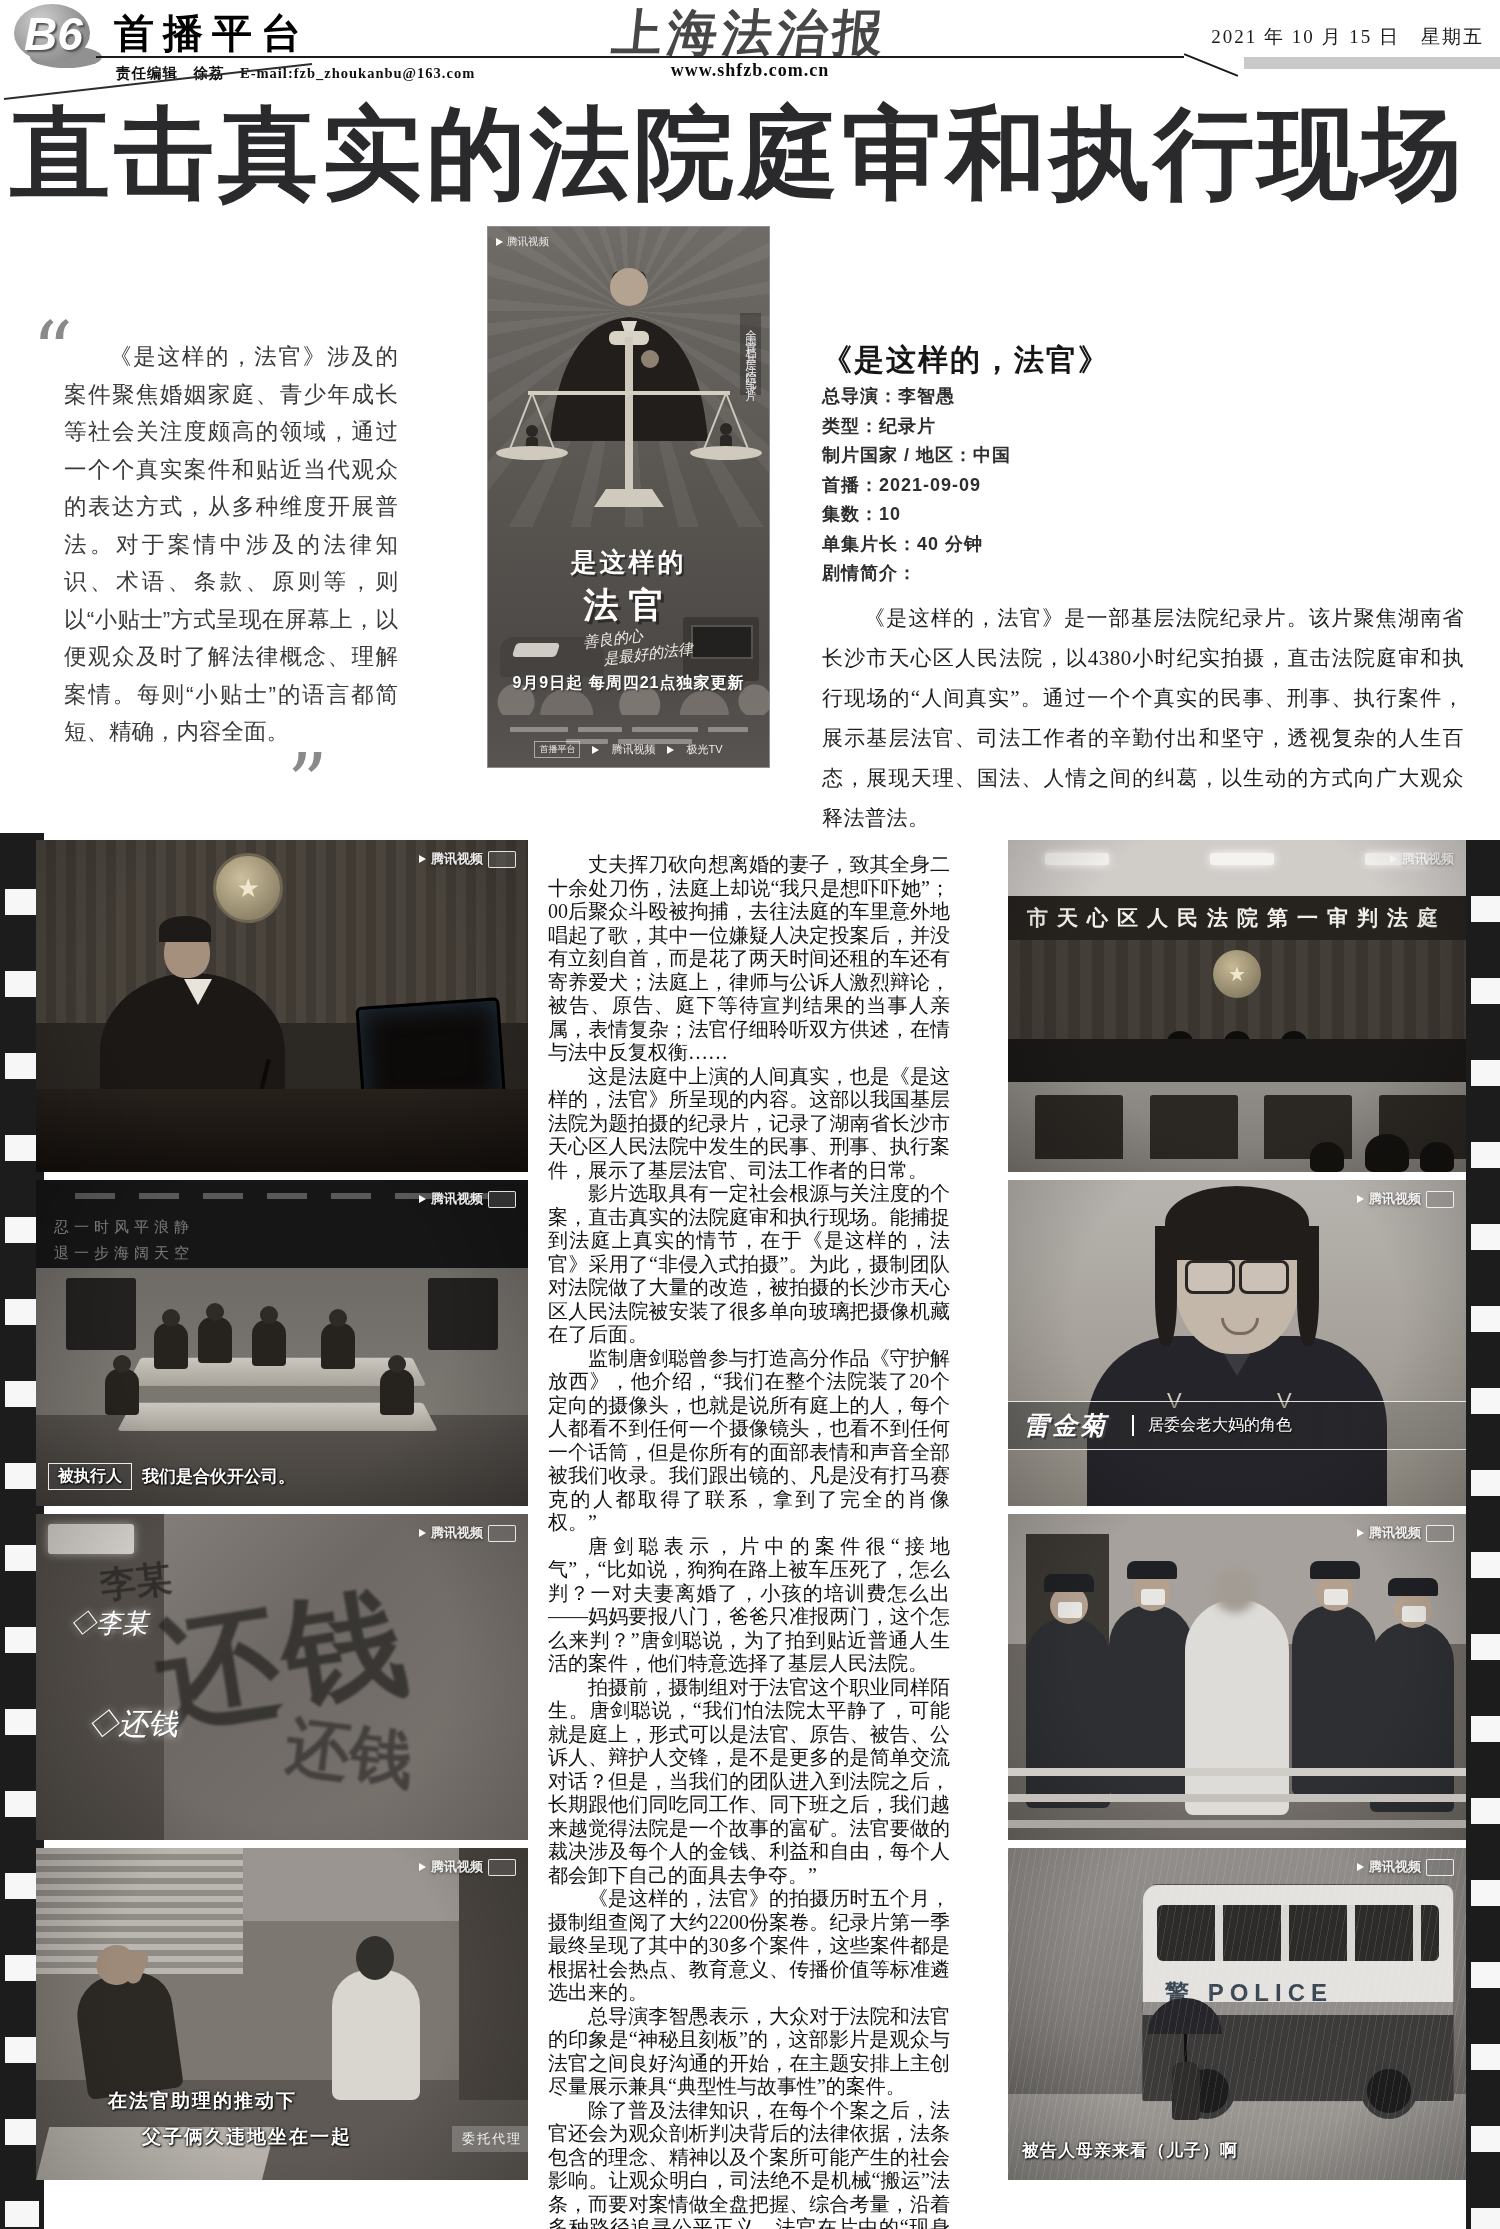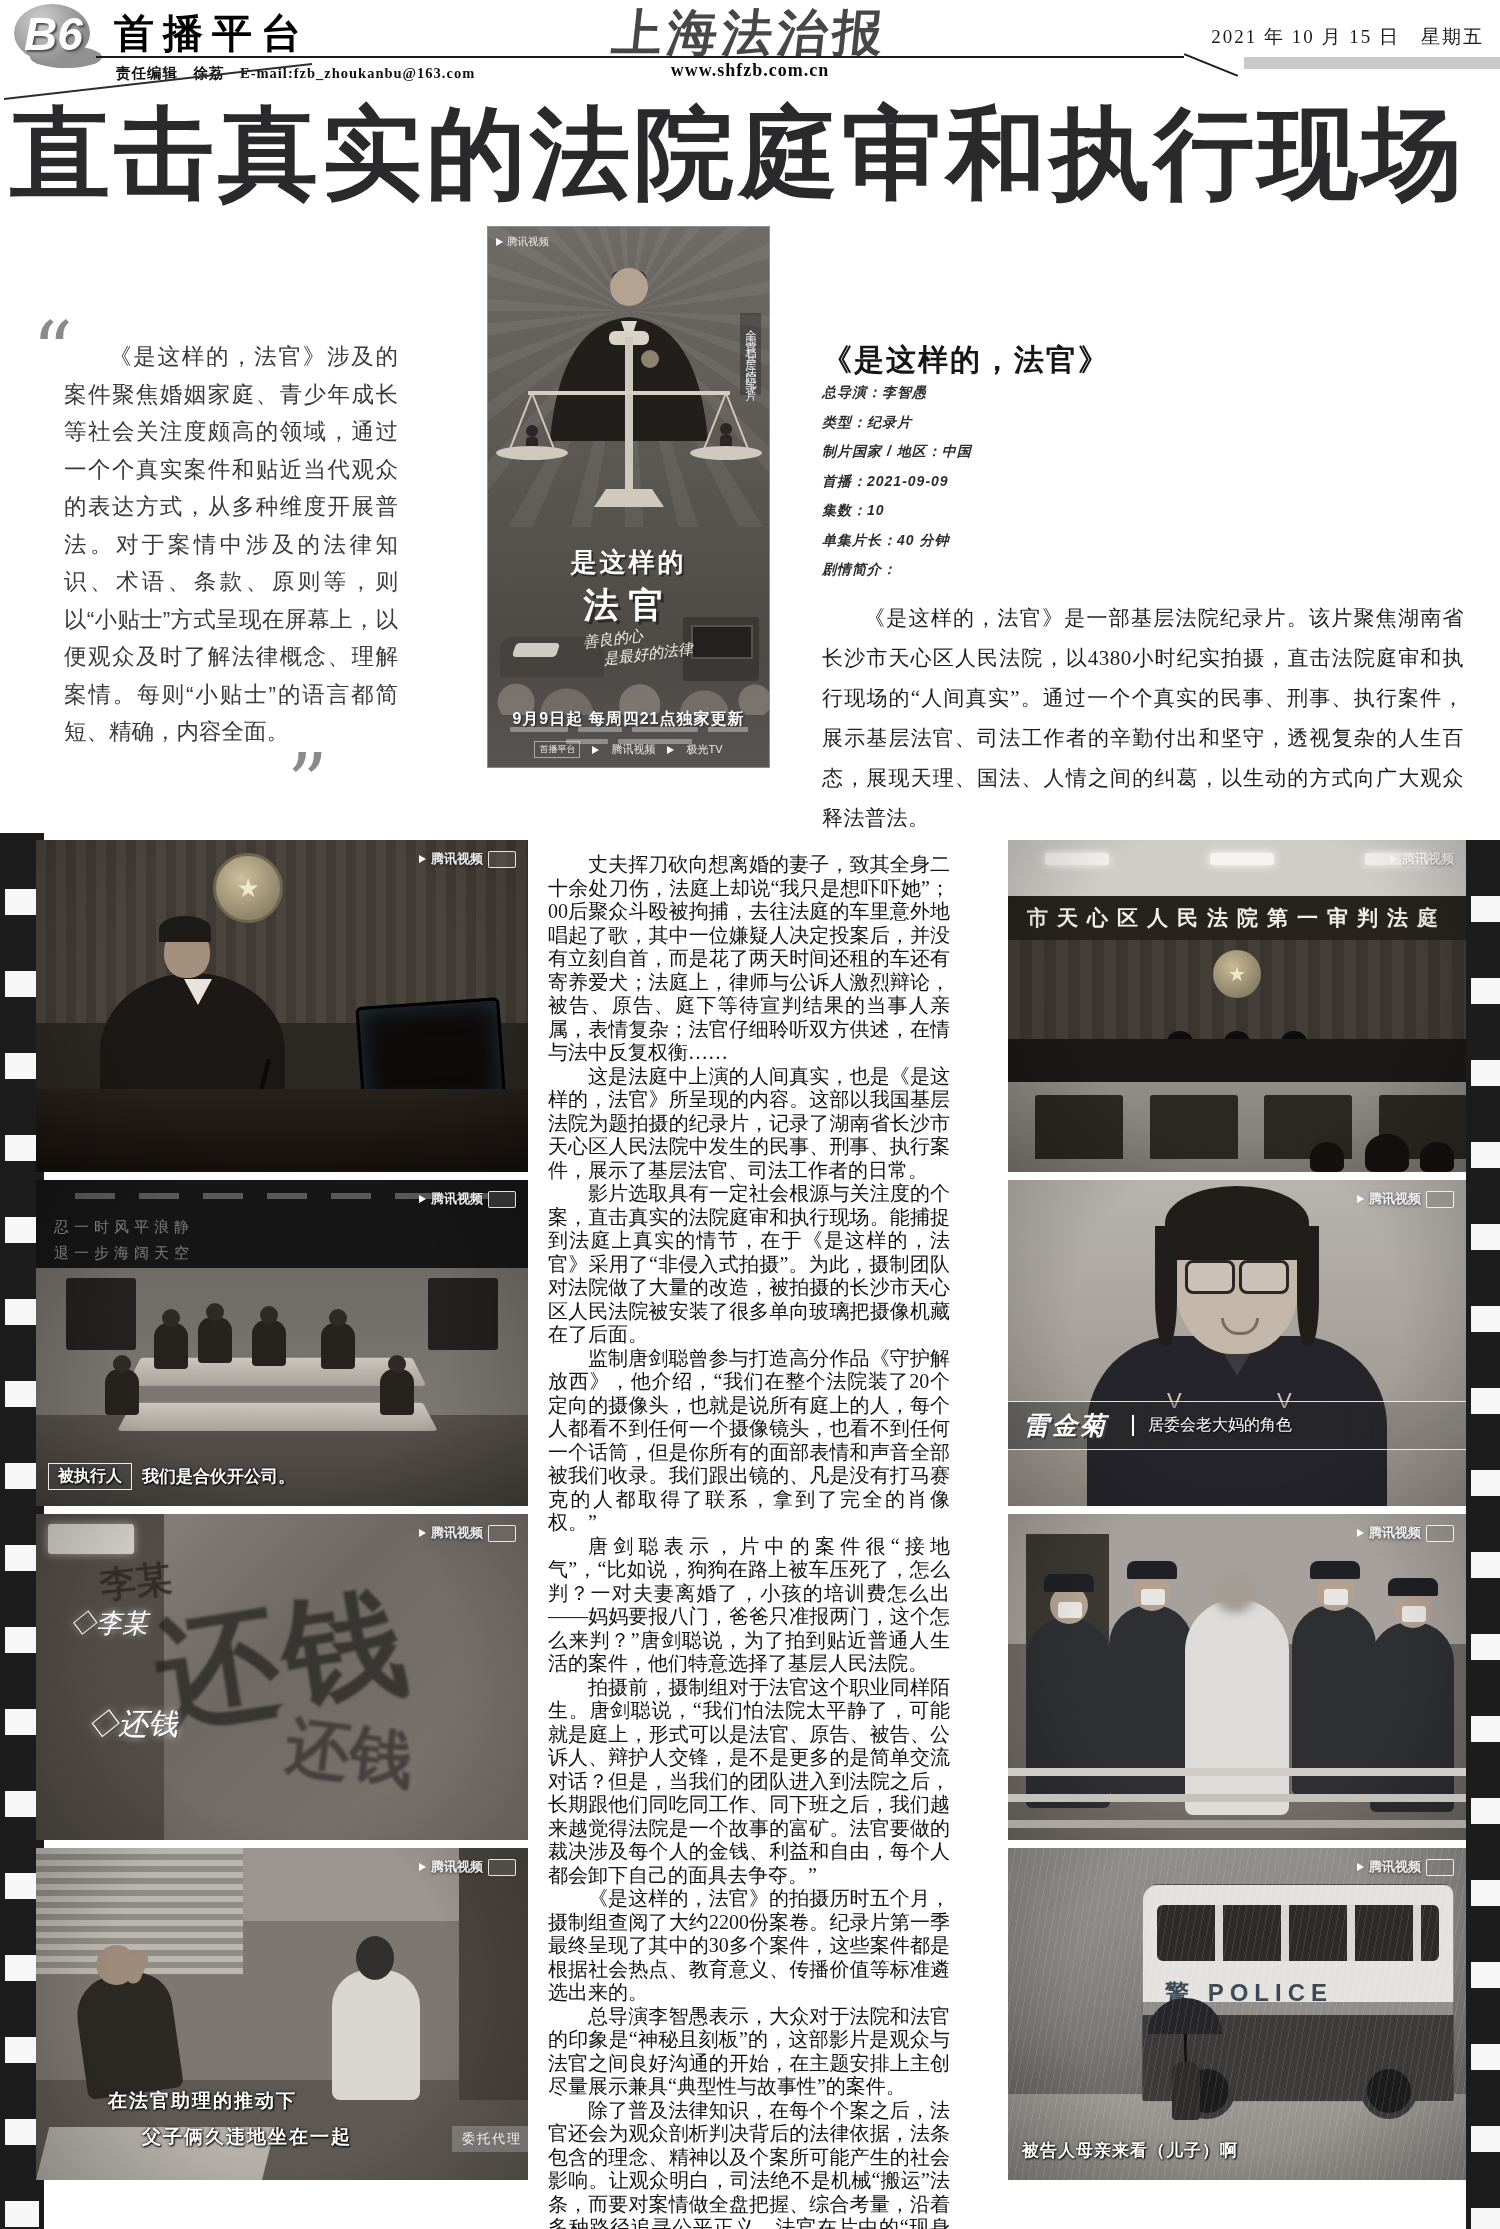--- a/index.html
+++ b/index.html
@@ -56,33 +56,33 @@
       radial-gradient(circle at 54% 84%,#a59f97 0 20px,transparent 21px),
       radial-gradient(circle at 77% 100%,#958f88 0 24px,transparent 25px),
       radial-gradient(circle at 95% 78%,#a09a92 0 16px,transparent 17px);}
   .poster-title{position:absolute;left:0;right:0;top:318px;text-align:center;}
   .poster-title-1{font-size:26px;font-weight:900;color:#fff;text-shadow:2px 2px 0 #2e2b28;letter-spacing:3px;}
   .poster-title-2{font-size:35px;font-weight:900;color:#fff;text-shadow:3px 3px 0 #2e2b28;letter-spacing:10px;margin-top:2px;}
   .poster-slogan{position:absolute;left:96px;top:400px;transform:rotate(-7deg);font-family:"DejaVu Serif",serif;
                  font-style:italic;font-size:15px;color:#efece5;line-height:19px;}
   .poster-slogan .l2{padding-left:18px;}
   .poster-sched{position:absolute;left:0;right:0;top:446px;text-align:center;font-size:16px;font-weight:800;
-                color:#fff;letter-spacing:1px;text-shadow:1px 1px 2px #222;margin-top:36px;}
+                color:#fff;letter-spacing:1px;text-shadow:1px 1px 2px #222;}
   .poster-platforms{position:absolute;left:0;right:0;top:474px;display:flex;justify-content:center;gap:12px;
                     font-size:11px;color:#e9e9e9;align-items:center;margin-top:40px;}
   .pf-label{border:1px solid rgba(255,255,255,.5);padding:1px 4px;font-size:9px;}
   .poster-fineprint{position:absolute;left:0;right:0;top:500px;display:flex;flex-direction:column;align-items:center;gap:7px;}
   .fp-row{display:flex;gap:10px;}
   .fp-bar{height:5px;background:rgba(255,255,255,.35);border-radius:1px;}
   .play{width:0;height:0;border-left:7px solid #fff;border-top:4px solid transparent;border-bottom:4px solid transparent;display:inline-block;}
 
   
   .info-title{left:822px;top:340px;font-size:30px;font-weight:900;color:#161616;letter-spacing:2px;}
   .info-meta{left:822px;top:384px;width:655px;}
-  .info-meta .mrow{height:29.5px;font-size:14px;font-weight:700;color:#2d2d2d;letter-spacing:1px;font-style:italic;}
+  .info-meta .mrow{height:29.5px;font-size:18px;font-weight:700;color:#2d2d2d;letter-spacing:1px;}
   .info-syn{left:822px;top:598px;width:642px;font-family:"Liberation Serif",serif;font-size:21px;line-height:40px;
             color:#1f1f1f;text-indent:2em;text-align:justify;letter-spacing:.5px;}
 
   
   .article{left:548px;top:853px;width:402px;height:1396px;overflow:hidden;font-family:"Liberation Serif",serif;
            font-size:20px;line-height:23.5px;color:#141414;text-align:justify;}
   .article p{margin:0;text-indent:2em;}
 
   
   .strip{background:#1c1c1c;border-left:5px solid #1c1c1c;border-right:5px solid #1c1c1c;}

